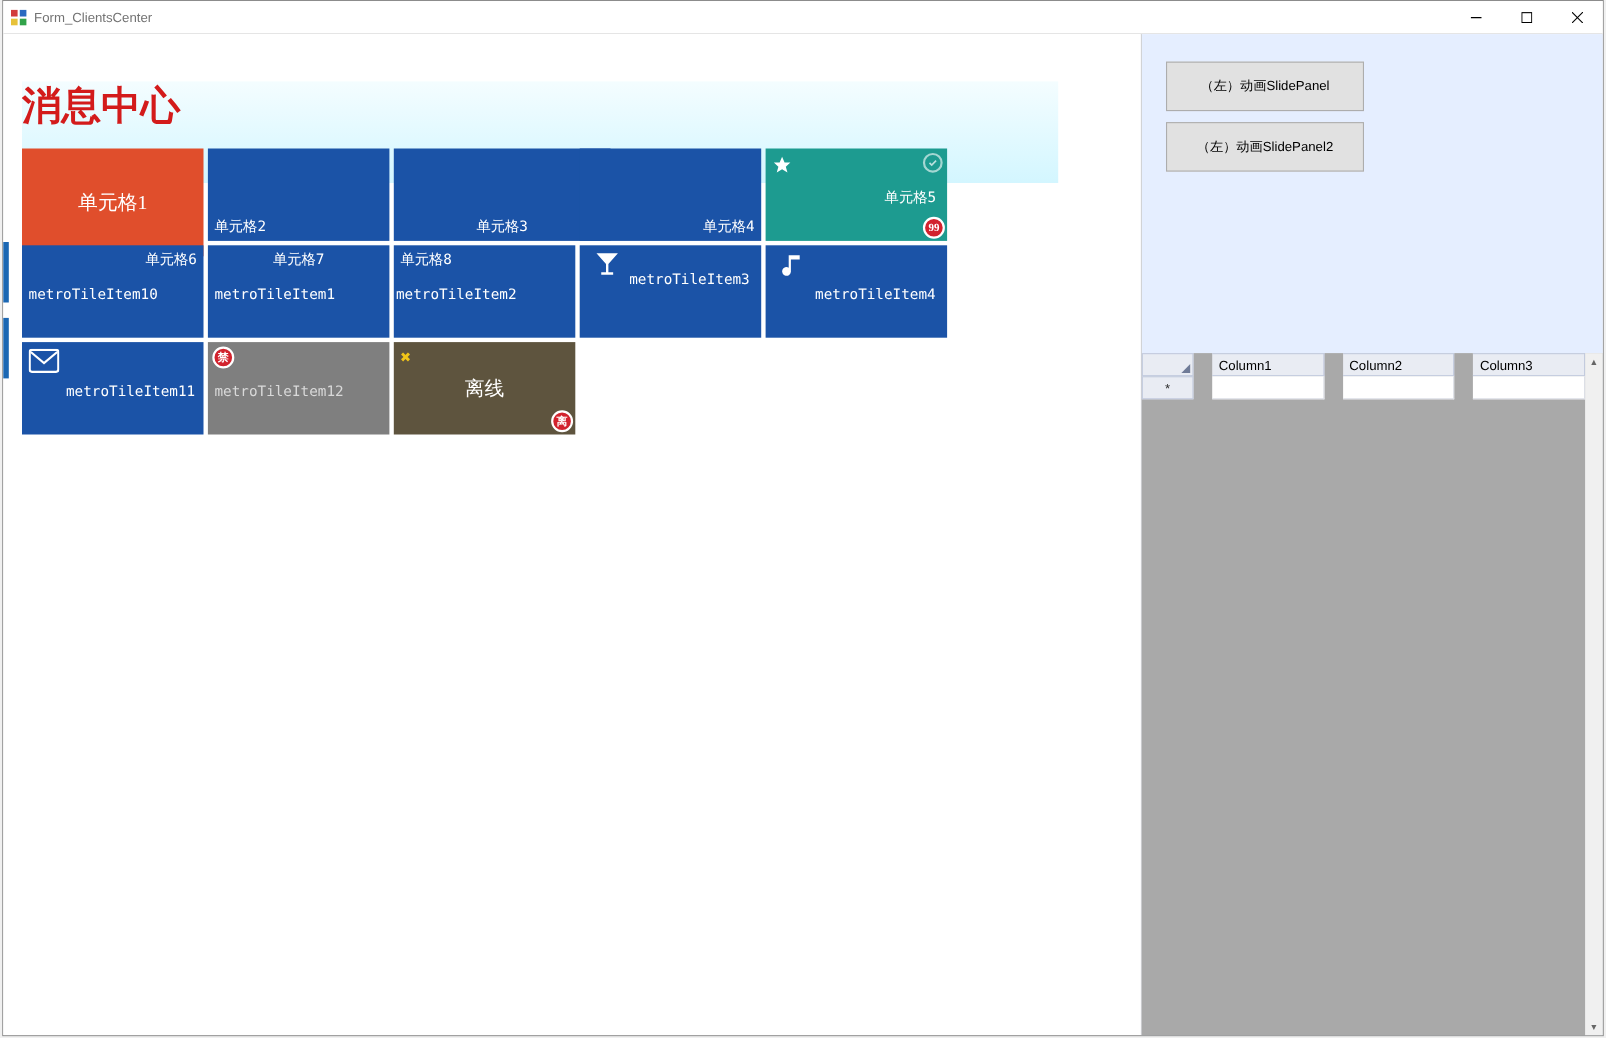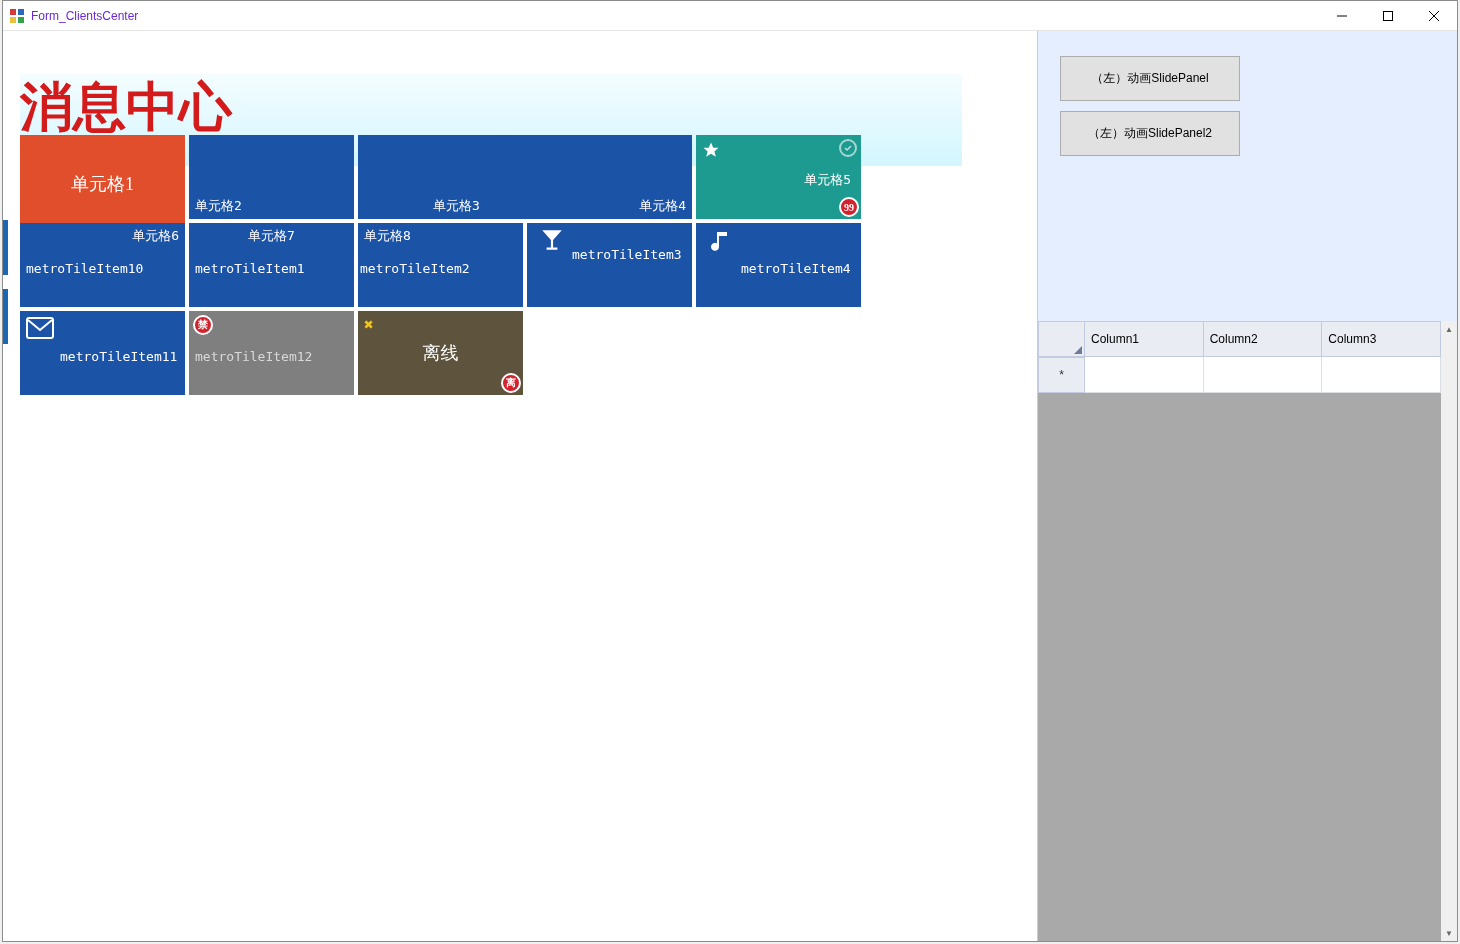--- a/index.html
+++ b/index.html
@@ -3,34 +3,34 @@
 <meta charset="utf-8">
 <style>
   * { box-sizing: border-box; }
   html, body { margin: 0; padding: 0; height: 100%; font-family: "Microsoft YaHei", "Segoe UI", Tahoma, sans-serif; background: #aaa; }
   .outer-frame { width: 1460px; height: 944px; background: #f0f0f0; overflow: hidden; position: relative; }
   .window { position: absolute; left: 2px; top: 0; right: 2px; bottom: 2px; background: #fff; border: 1px solid #8c8c8c; display: flex; flex-direction: column; }
 
   
   .titlebar { height: 30px; display: flex; align-items: center; background: #fff; border-bottom: 1px solid #e5e5e5; }
   .app-icon { width: 16px; height: 16px; margin: 0 6px; }
-  .titlebar-text { font-size: 12px; color: #6d28d9; flex: 1; }
+  .titlebar-text { font-size: 12px; color: #737373; flex: 1; }
   .win-btns { display: flex; }
   .win-btn { width: 46px; height: 30px; display: flex; align-items: center; justify-content: center; font-size: 14px; color: #000; }
   .win-btn svg { stroke: #000; }
 
   
   .client { flex: 1; display: flex; position: relative; }
   .left-panel { flex: 1; background: #fff; position: relative; padding: 0; }
   .right-panel { width: 420px; background: #e5eeff; display: flex; flex-direction: column; border-left: 1px solid #ccc; }
 
   
   .metro-area { position: absolute; left: 17px; top: 43px; right: 75px; height: 330px;
                 background: linear-gradient(180deg, #f4fdff 0%, #d3f6ff 28%, #fff 28%, #fff 100%); }
-  .metro-title { position: absolute; left: 0; top: -2px; font-size: 53px; font-weight: 700; color: #d31b1b; }
+  .metro-title { position: absolute; left: 0; top: -2px; font-size: 36px; font-weight: 700; color: #d31b1b; }
 
   .tile { position: absolute; color: #fff; font-size: 13px; font-family: Consolas, "Microsoft YaHei", monospace; overflow: hidden; cursor: pointer; }
   .tile-blue  { background: #1b53a7; }
   .tile-orange{ background: #e04e2c; }
   .tile-teal  { background: #1d9b90; }
   .tile-gray  { background: #7f7f7f; }
   .tile-brown { background: #5e543e; }
 
   .tile-center-big { display: flex; align-items: center; justify-content: center; font-size: 18px; font-family: "Microsoft YaHei"; }
   .tile-label-br { position: absolute; right: 6px; bottom: 4px; }
@@ -47,21 +47,21 @@
   
   .left-sliver { position: absolute; left: 0; width: 5px; background: #1b67b3; }
 
   
   .side-btns { padding: 25px 22px; }
   .side-btn { display: block; width: 180px; height: 45px; margin-bottom: 10px; background: #e1e1e1; border: 1px solid #adadad; font-size: 12px; font-family: "Microsoft YaHei", sans-serif; color: #000; cursor: pointer; }
 
   
   .grid-wrap { flex: 1; background: #a9a9a9; position: relative; }
   .datagrid { position: absolute; left: 0; top: 0; right: 16px; }
-  .dg-row { display: flex; height: 36px; }
+  .dg-row { display: flex; height: 21px; gap: 17px; }
   .dg-rowhead { width: 47px; background: #e9ecf3; border: 1px solid #c3cbde; display: flex; align-items: center; justify-content: center; font-size: 11px; position: relative; }
   .dg-rowhead .tri { position: absolute; right: 2px; bottom: 2px; width: 0; height: 0; border-style: solid; border-width: 0 0 8px 8px; border-color: transparent transparent #6f7b97 transparent; }
   .dg-colhead { flex: 1; background: #e9ecf3; border: 1px solid #c3cbde; border-left: none; padding: 0 6px; display: flex; align-items: center; font-size: 12px; font-family: Consolas, sans-serif; color: #000; }
   .dg-cell { flex: 1; background: #fff; border: 1px solid #dcdfe6; border-top: none; border-left: none; }
   .dg-rowhead.data { font-size: 12px; color: #333; }
 
   .vscroll { position: absolute; right: 0; top: 0; bottom: 0; width: 16px; background: #f0f0f0; }
   .vscroll .arrow { position: absolute; left: 0; right: 0; height: 16px; display: flex; align-items: center; justify-content: center; font-size: 8px; color: #666; }
   .vscroll .arrow.top { top: 0; }
   .vscroll .arrow.bot { bottom: 0; }

